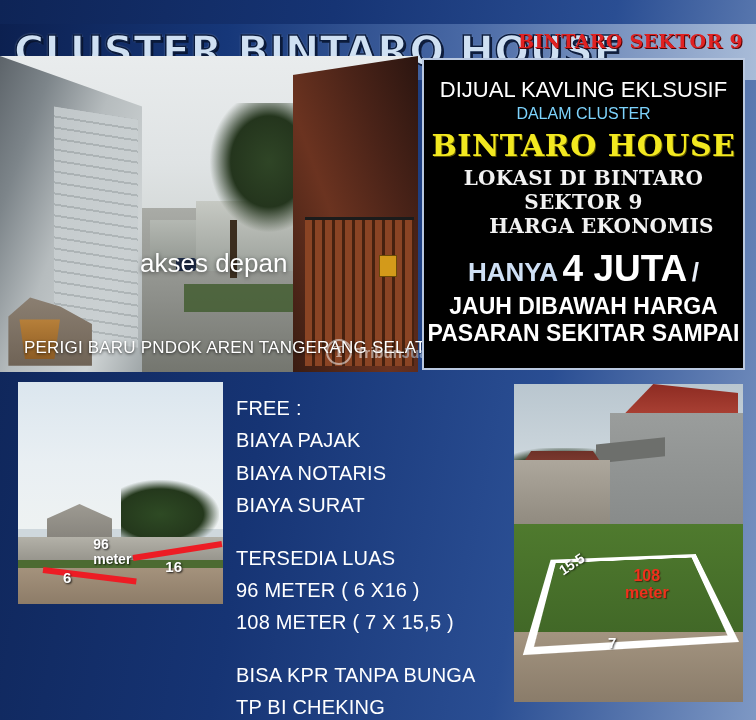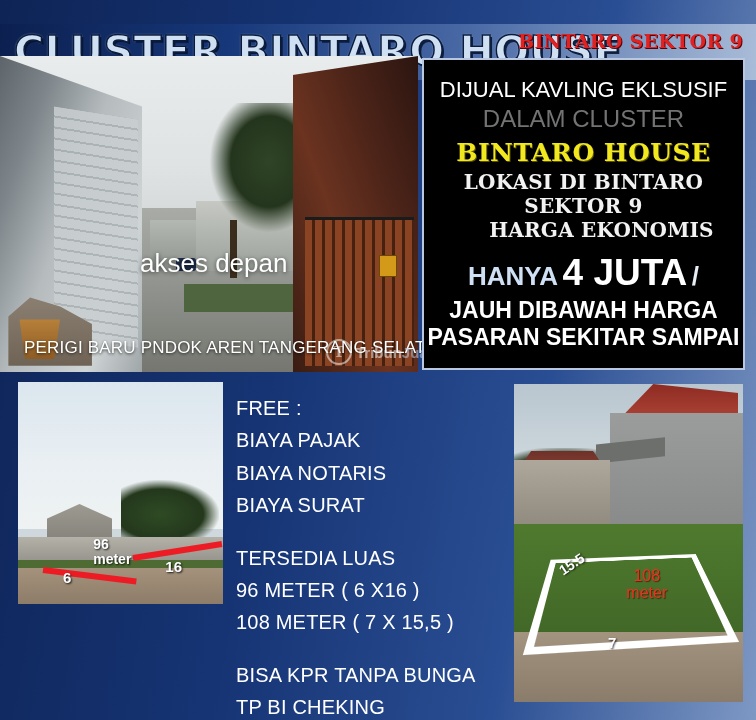--- a/index.html
+++ b/index.html
@@ -101,24 +101,24 @@
   .wm-text .b{color:#bcd0e8;}
 
   
   .offer{
     position:absolute;left:422px;top:58px;width:323px;height:312px;
     background:#000000;border:2px solid #b9c8e0;box-sizing:border-box;
     text-align:center;overflow:hidden;
   }
   .of-l1{margin-top:17px;font-size:22px;color:#ffffff;line-height:1.22;
          font-family:"Liberation Sans",sans-serif;}
-  .of-l2{font-size:24px;color:#737373;line-height:1.22;}
+  .of-l2{font-size:16px;color:#7dd3fc;line-height:1.22;}
   .of-brand{
     margin-top:5px;font-family:"DejaVu Serif",serif;font-weight:bold;
-    font-size:25px;color:#f2e820;letter-spacing:0.5px;
+    font-size:30px;color:#f2e820;letter-spacing:0.5px;
     text-shadow:1px 1px 0 #5a5200;
   }
   .of-lok{
     margin-top:3px;font-family:"DejaVu Serif",serif;font-weight:bold;
     font-size:20px;color:#f2f2f2;letter-spacing:0.2px;
   }
   .of-harga{
     font-family:"DejaVu Serif",serif;font-weight:bold;
     font-size:20px;color:#f2f2f2;letter-spacing:0.2px;margin-left:36px;
   }
@@ -193,21 +193,21 @@
     position:absolute;left:12%;top:46%;width:76%;height:40%;
     border:7px solid #ffffff;box-sizing:border-box;
     transform:perspective(230px) rotateX(46deg) rotateZ(-4deg);
   }
   .p108-lbl-155{position:absolute;left:19%;top:54%;color:#ffffff;font-size:14px;
     font-weight:bold;transform:rotate(-34deg);
     text-shadow:1px 1px 2px rgba(0,0,0,.8);}
   .p108-lbl-7{position:absolute;left:41%;bottom:16%;color:#ffffff;font-size:15px;
     font-weight:bold;text-shadow:1px 1px 2px rgba(0,0,0,.8);}
   .p108-lbl-area{position:absolute;left:58%;top:58%;transform:translateX(-50%);
-    text-align:center;color:#f0301c;font-size:16px;font-weight:normal;line-height:1.05;
+    text-align:center;color:#f0301c;font-size:16px;font-weight:bold;line-height:1.05;
     text-shadow:1px 1px 1px rgba(60,0,0,.6);}
 
   
   .features{
     position:absolute;left:236px;top:392px;width:268px;
     color:#ffffff;font-size:20px;line-height:1.62;letter-spacing:0.2px;
   }
   .feat-gap{height:20px;}
   .feat-line{white-space:nowrap;}
 

